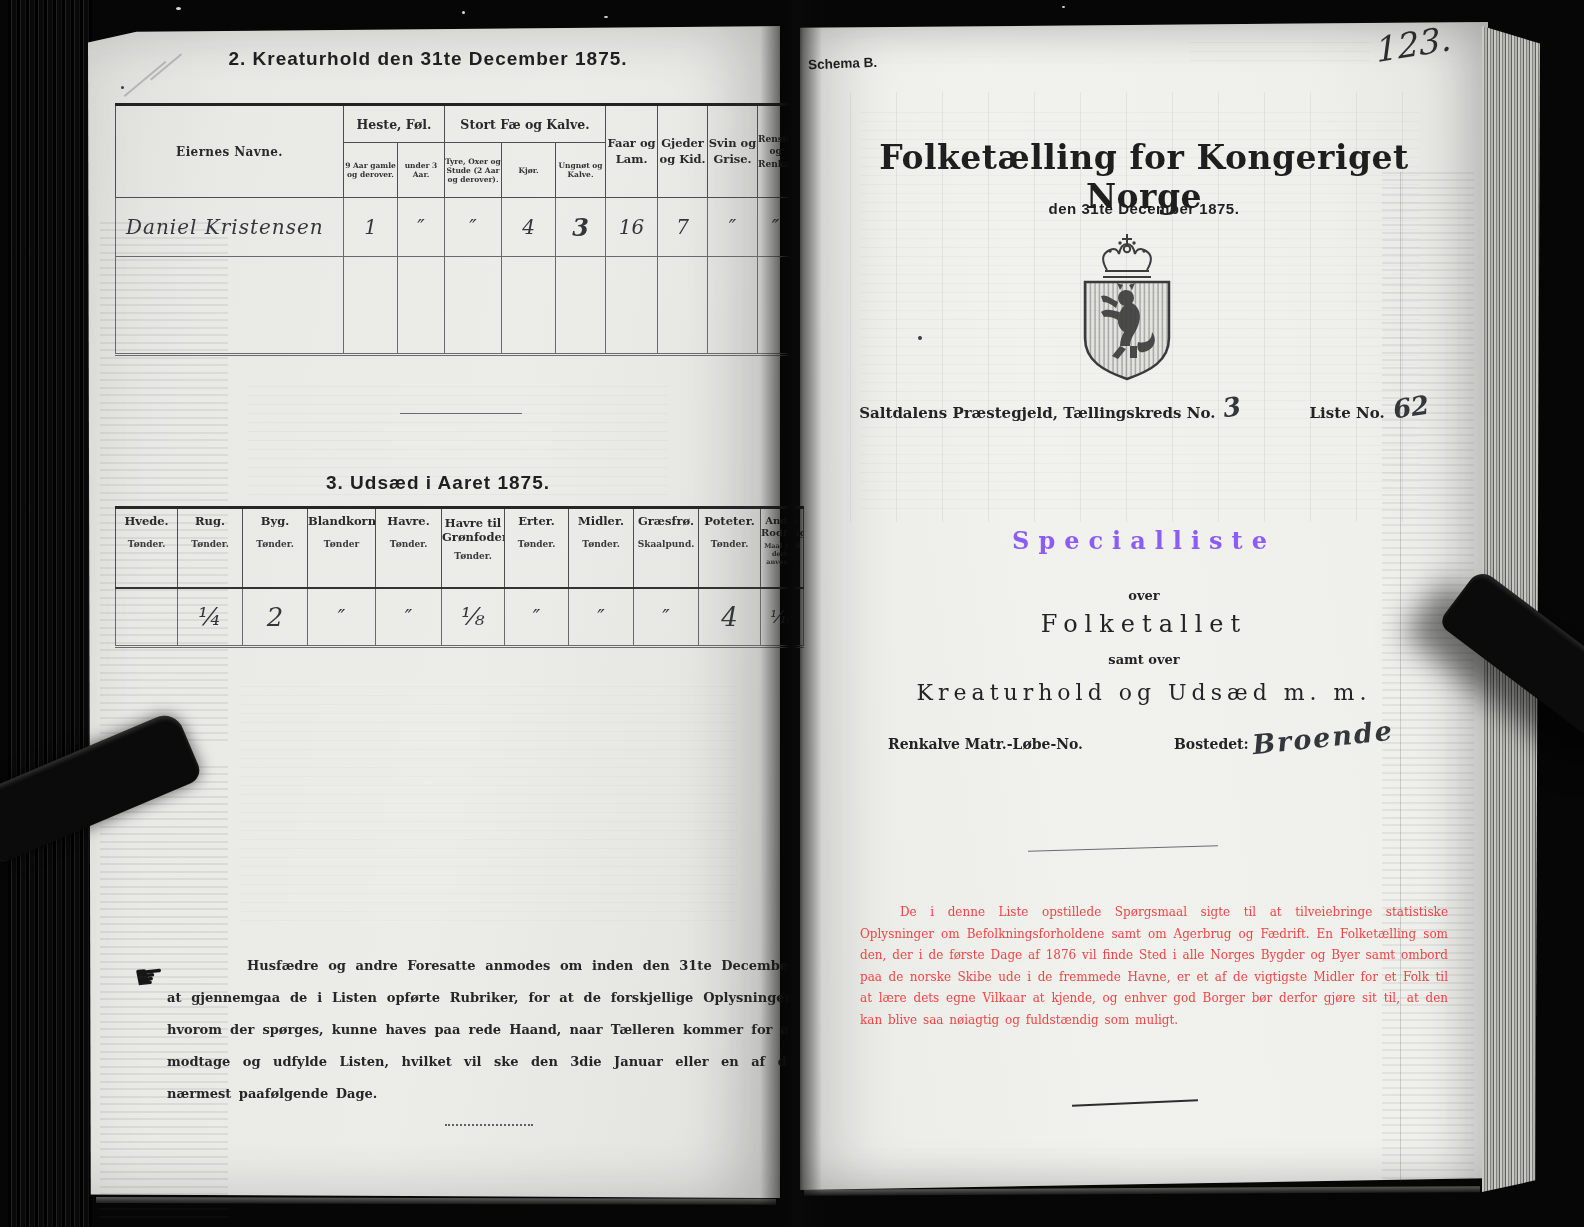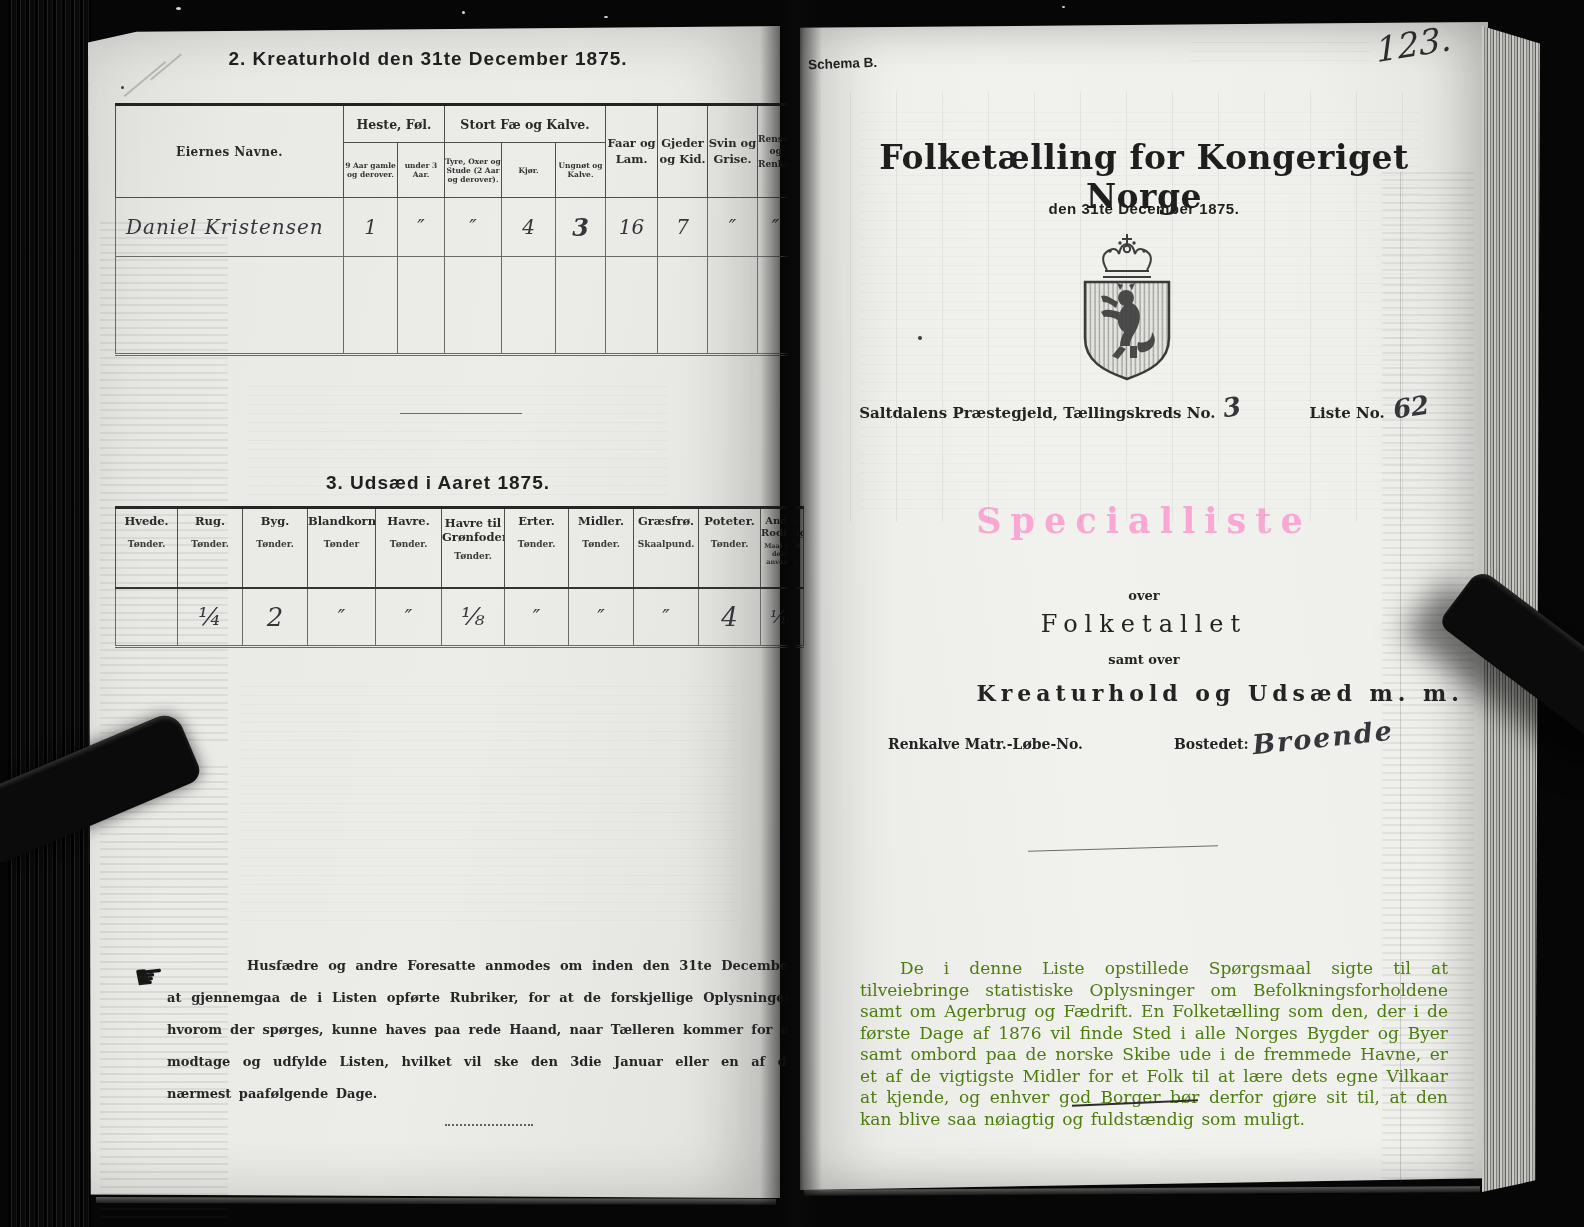--- a/index.html
+++ b/index.html
@@ -83,31 +83,31 @@
   .rp{font-family:var(--serif);}
   .rp-center{left:24px;width:640px;text-align:center;}
   .schema{left:8px;top:34px;font-size:13.5px;transform:rotate(-2deg);}
   .folio{left:576px;top:2px;font-size:34px;transform:rotate(-9deg) skewX(-6deg);color:#2c2c2c;}
   .main-title{top:116px;font-size:33px;font-weight:600;letter-spacing:.5px;color:#1e1e1e;}
   .date-line{top:178px;font-size:15px;letter-spacing:.5px;}
   .district{top:372px;font-size:15px;font-weight:bold;display:flex;justify-content:center;
     align-items:baseline;gap:8px;}
   .district .hw{font-size:26px;transform:rotate(-8deg);position:relative;top:-2px;}
   .district .gap{width:52px;}
-  .sp-title{top:478px;font-size:35px;font-weight:bold;letter-spacing:9px;color:#f9a8d4;}
+  .sp-title{top:504px;font-size:24px;font-weight:bold;letter-spacing:9px;color:#8b5cf6;}
   .sp-over{top:566px;font-size:13px;font-weight:bold;}
   .sp-folk{top:588px;font-size:24px;letter-spacing:7px;font-weight:500;}
   .sp-samt{top:630px;font-size:13px;font-weight:bold;}
-  .sp-kreatur{top:658px;font-size:22px;letter-spacing:5px;font-weight:700;text-align:right;}
+  .sp-kreatur{top:658px;font-size:22px;letter-spacing:5px;font-weight:400;}
   .matr-row{top:714px;left:0;width:688px;font-size:14px;font-weight:bold;}
   .matr-label{left:88px;top:0;}
   .bosted-label{left:374px;top:0;}
   .bosted-hw{left:452px;top:-14px;font-size:27px;transform:rotate(-6deg);letter-spacing:2px;}
-  .info-para{left:60px;top:936px;width:588px;font-size:17px;line-height:21.5px;
-    text-align:justify;text-indent:40px;word-spacing:2px;color:#4d7c0f;font-weight:500;}
+  .info-para{left:60px;top:880px;width:588px;font-size:12px;line-height:21.5px;
+    text-align:justify;text-indent:40px;word-spacing:2px;color:#ef4444;font-weight:500;}
   .dot{background:#3c3c3c;border-radius:50%;z-index:3;}
   .scribble{border-top:2px solid rgba(70,70,75,.28);width:54px;transform:rotate(-40deg);z-index:3;}
 </style>
 </head>
 <body>
 
 <div class="abs edge-striae-left"></div>
 <div class="abs page-left"></div>
 <div class="abs page-right"></div>
 <div class="abs edge-striae-right"></div>

